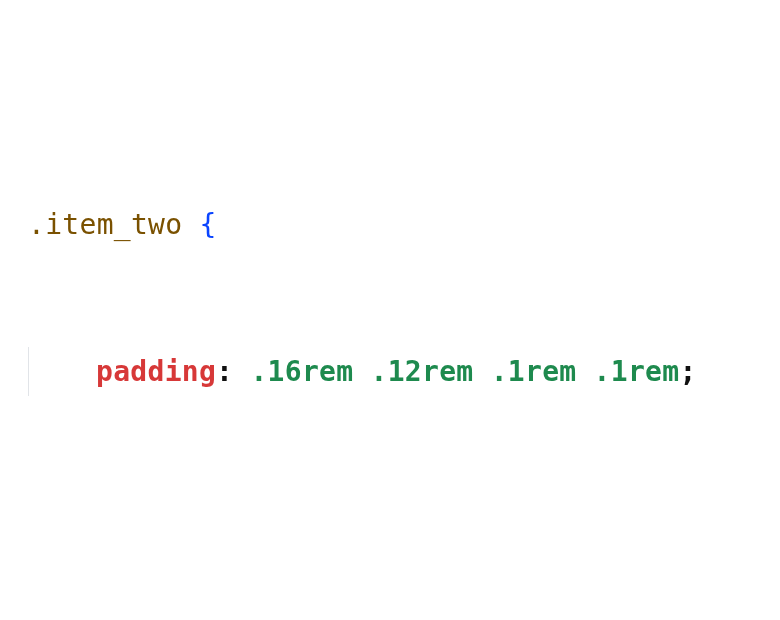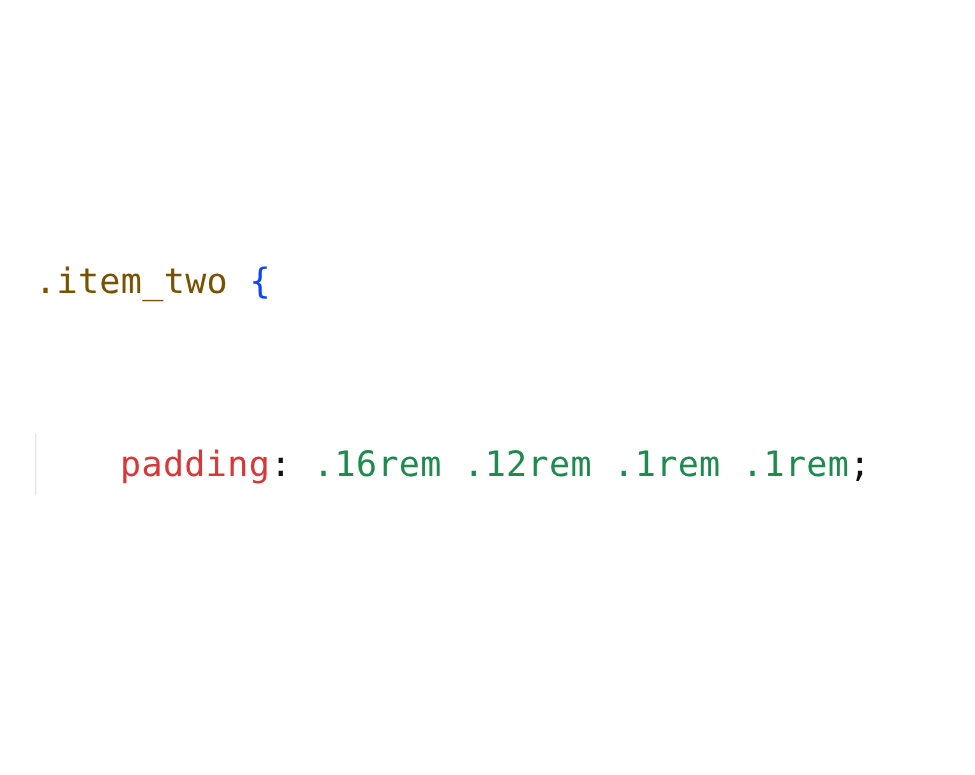--- a/index.html
+++ b/index.html
@@ -25,21 +25,21 @@
   }
   .guide::before {
     content: "";
     position: absolute;
     left: 18px;
     top: 0;
     bottom: 0;
     width: 1px;
     background: #e1e4e8;
   }
-  .indent1 { padding-left: 86px; }
+  .indent1 { padding-left: 86px; font-weight: bold; }
   .tok-selector  { color: #7a5100; }
   .tok-punct     { color: #111111; }
   .tok-brace     { color: #0a44ff; }
   .tok-property  { color: #d73838; }
   .tok-value     { color: #1e8a4e; }
 </style>
 </head>
 <body>
 
 <div class="code-container">

